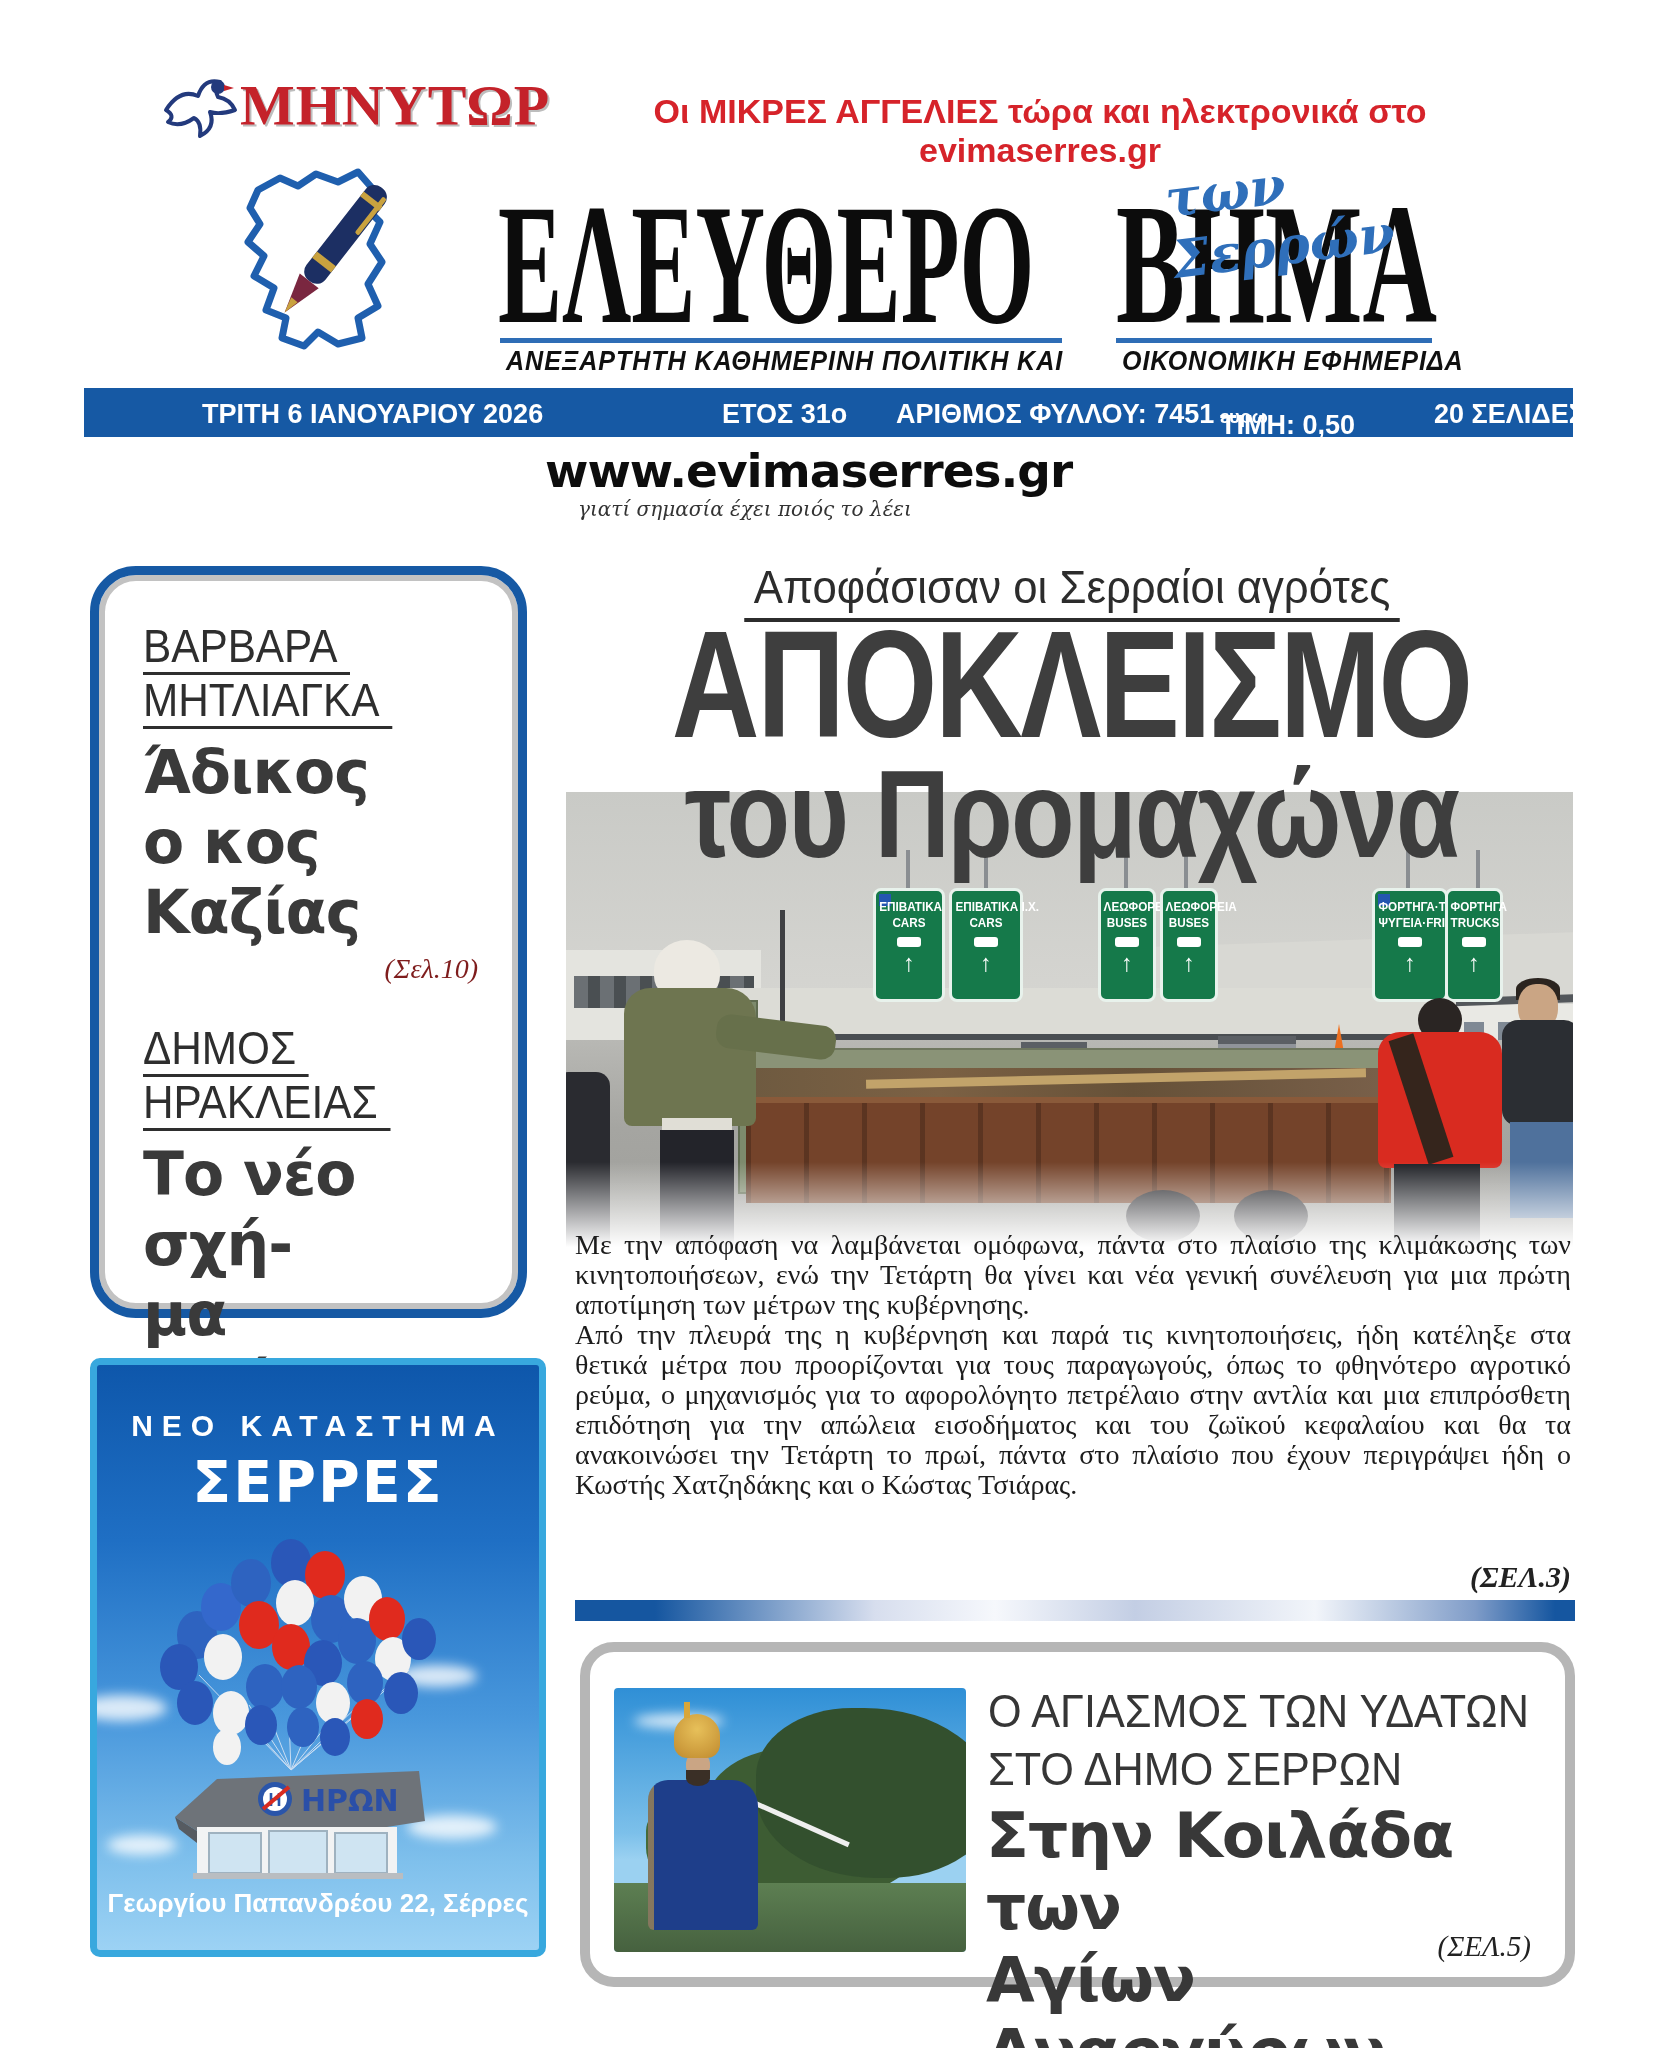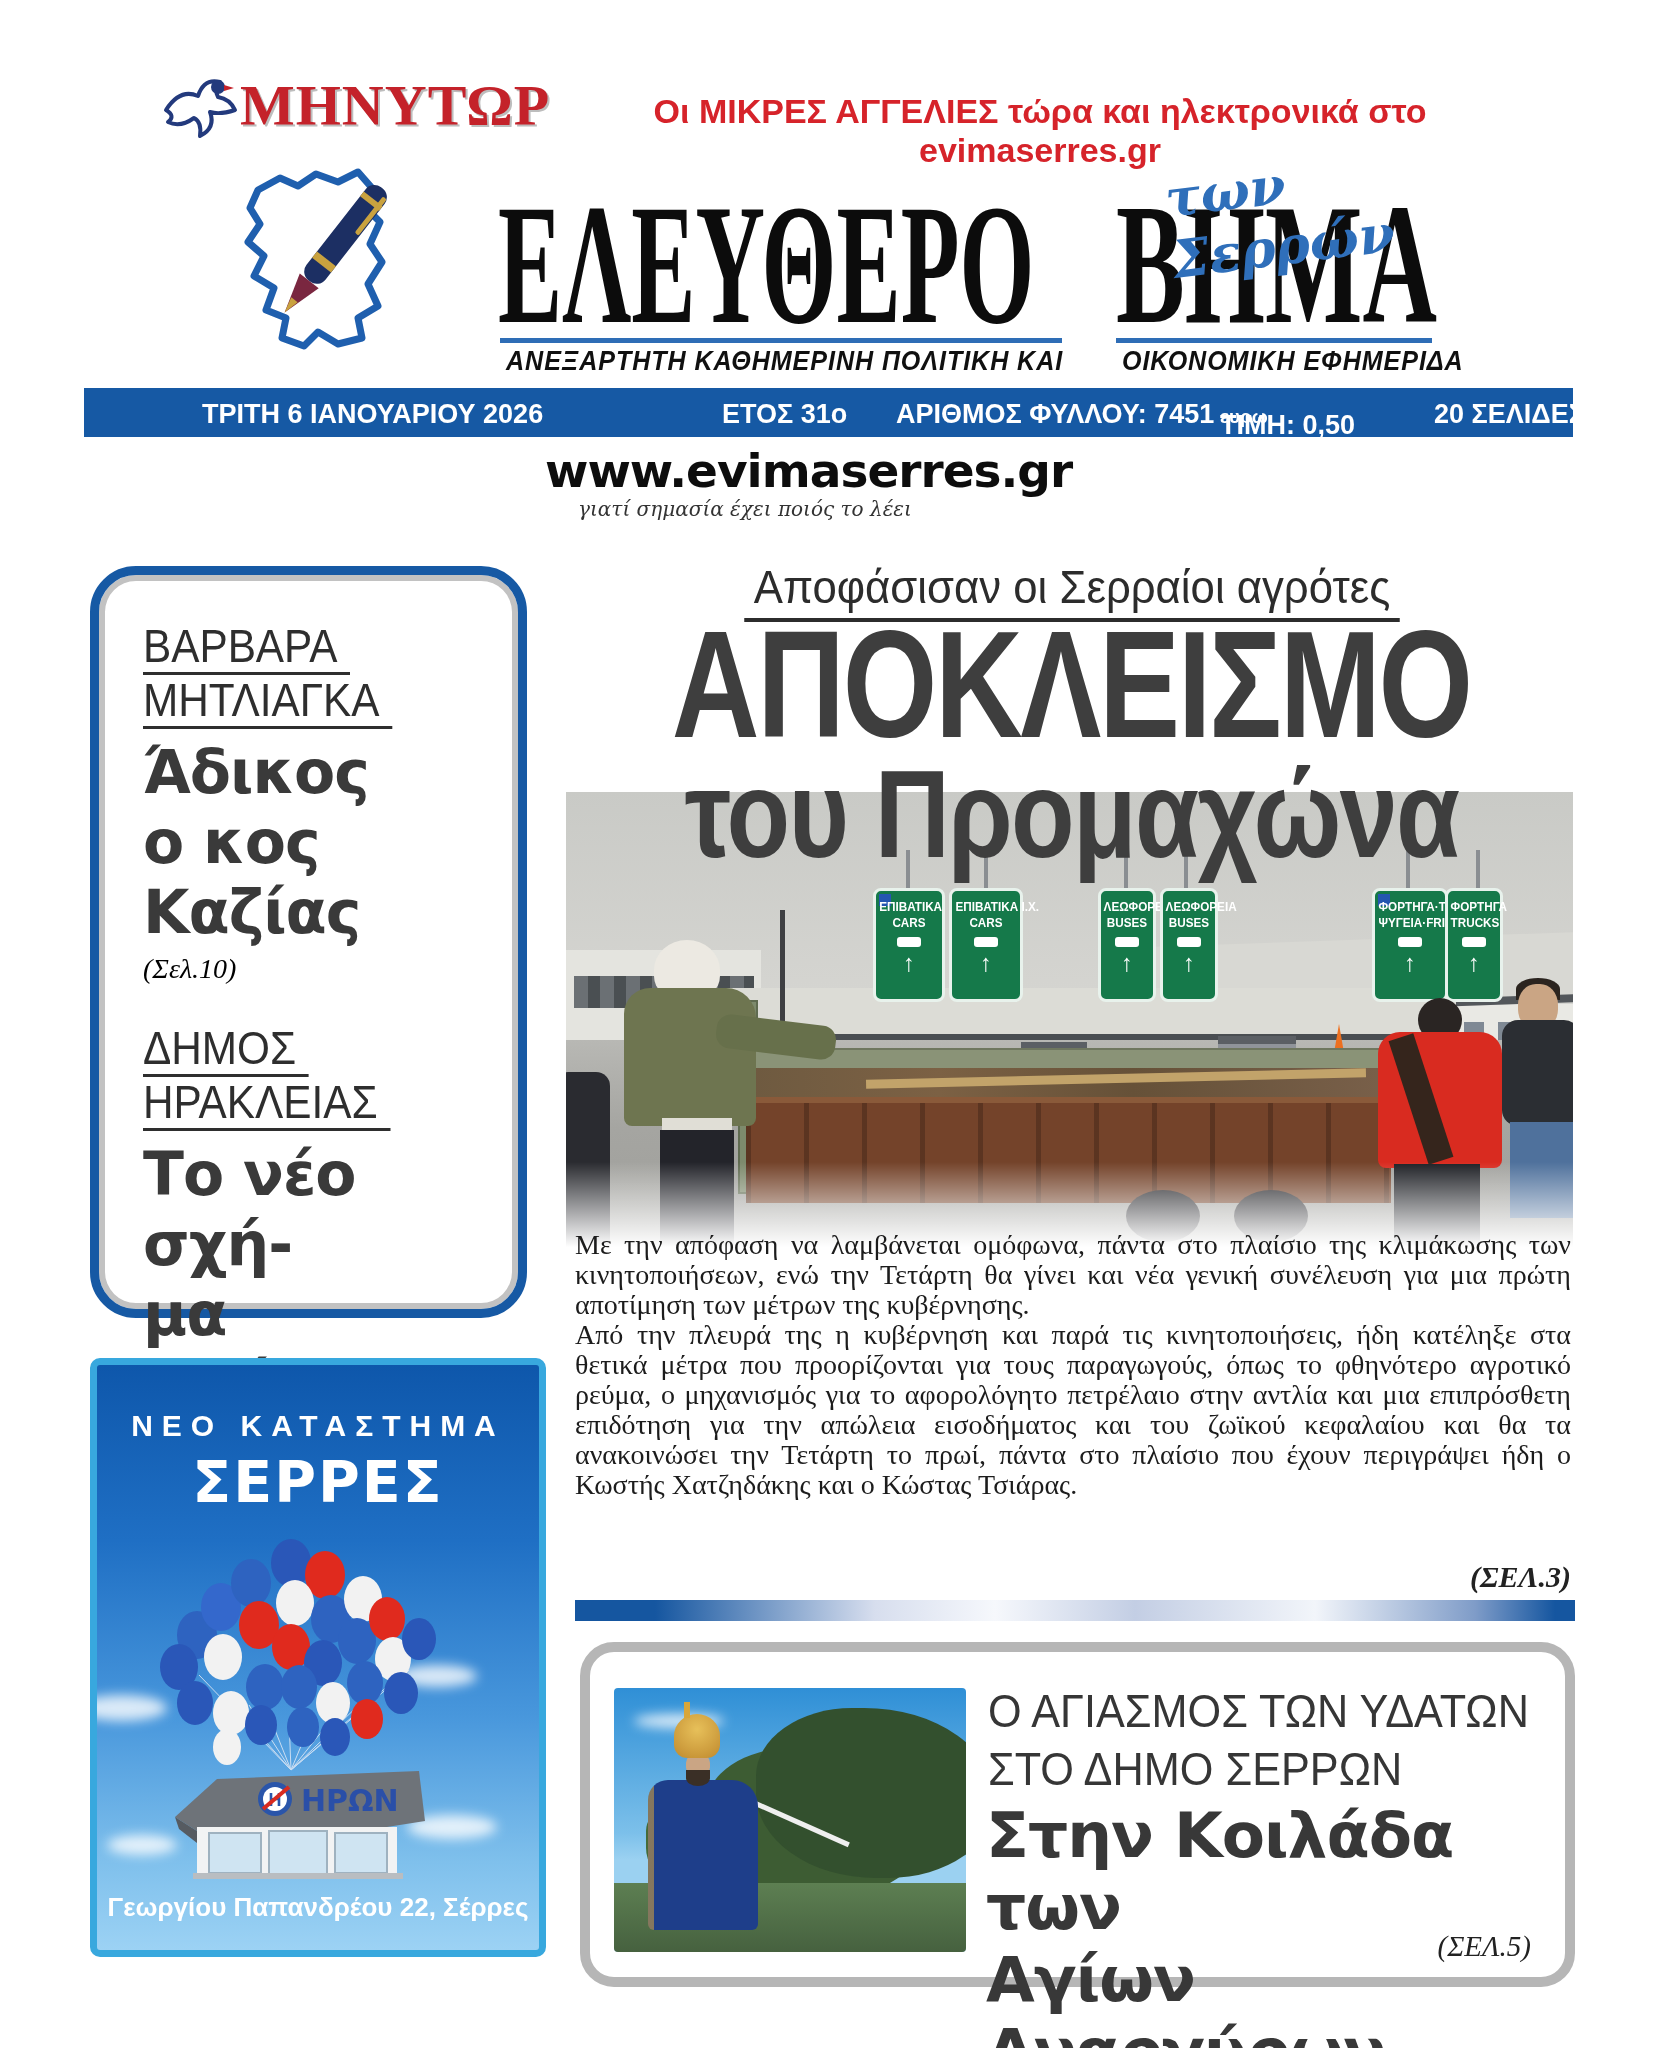--- a/index.html
+++ b/index.html
@@ -46,36 +46,36 @@
 
   
   .sidebox{left:90px;top:566px;width:437px;height:752px;box-sizing:border-box;
     border:9px solid #1659a4;border-radius:46px;background:#fff;
     box-shadow:inset 0 0 0 6px #c2c2c2;padding:44px 40px 0 44px;}
   .kick{font-size:47px;color:#2e2e2e;line-height:54px;transform-origin:left top;transform:scaleX(.9);
     white-space:nowrap;}
   .kick .u{border-bottom:3px solid #2e2e2e;padding-right:14px;}
   .side-title{font-family:"DejaVu Sans",sans-serif;font-weight:bold;color:#3a3a3a;
     font-size:60px;line-height:70px;margin-top:10px;letter-spacing:-1px;}
-  .pref{font-family:"Liberation Serif",serif;font-style:italic;font-size:28px;color:#000000;
-    margin-top:6px;}
+  .pref{font-family:"Liberation Serif",serif;font-style:italic;font-size:28px;color:#7f1d1d;
+    text-align:right;margin-top:6px;}
 
   
   .adbox{left:90px;top:1358px;width:456px;height:599px;box-sizing:border-box;
     border:7px solid #38a8de;border-radius:10px;overflow:hidden;
     background:linear-gradient(180deg,#0e57ab 0%,#1f6fc4 30%,#4897dc 60%,#7fc0ec 85%,#9cd2f4 100%);}
   .cloud{position:absolute;background:#fff;border-radius:50%;filter:blur(6px);opacity:.8;}
   .ad-line1{position:absolute;left:0;top:44px;width:100%;text-align:center;color:#fff;
     font-size:30px;letter-spacing:9px;font-weight:bold;}
   .ad-line2{position:absolute;left:0;top:84px;width:100%;text-align:center;color:#fff;
     font-family:"DejaVu Sans",sans-serif;font-weight:bold;font-size:57px;letter-spacing:2px;}
   .balloons{position:absolute;left:22px;top:150px;}
   .kiosk{position:absolute;left:60px;top:400px;}
   .ad-addr{position:absolute;left:0;top:520px;width:100%;text-align:center;color:#fff;
-    font-weight:bold;font-size:26px;line-height:44px;}
+    font-weight:bold;font-size:26px;line-height:36px;}
 
   
   .kicker{left:570px;top:560px;width:1003px;text-align:center;}
   .kicker span{display:inline-block;font-size:46px;color:#2c2c2c;transform:scaleX(.95);
     border-bottom:4px solid #2c2c2c;padding:0 10px 4px 10px;}
   .hl1{left:570px;top:608px;width:1003px;text-align:center;}
   .hl1 span{display:inline-block;font-weight:bold;font-size:152px;line-height:1;color:#3e3e3e;
     transform:scaleX(.80);letter-spacing:-3px;}
   .hl2{left:570px;top:752px;width:1003px;text-align:center;z-index:5;}
   .hl2 span{display:inline-block;font-weight:bold;font-size:124px;line-height:1;color:#3e3e3e;

